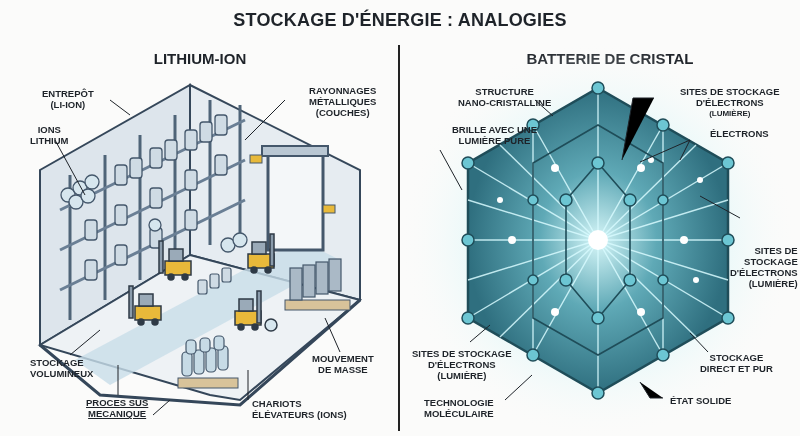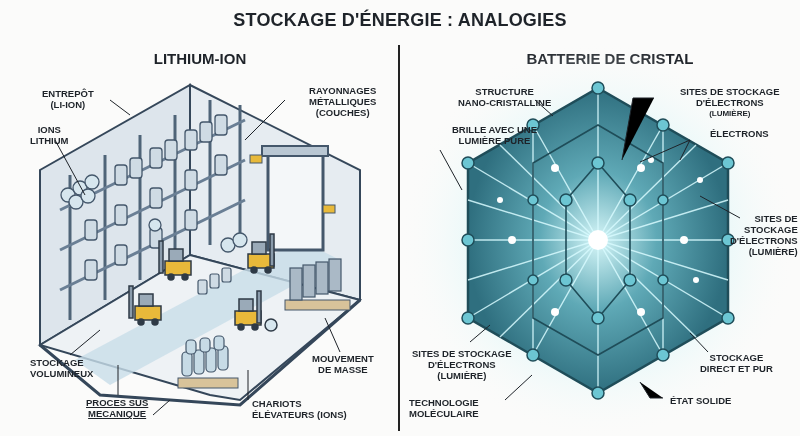--- a/index.html
+++ b/index.html
@@ -2,21 +2,21 @@
 <html><head>
 <meta charset="utf-8">
 <style>
   html,body{margin:0;padding:0;}
   body{width:800px;height:436px;background:#fbfbfa;position:relative;overflow:hidden;font-family:"Liberation Sans","DejaVu Sans",sans-serif;color:#1e2329;}
   .title{position:absolute;left:0;top:10px;width:800px;text-align:center;font-size:18px;font-weight:700;letter-spacing:0.2px;}
   .sub{position:absolute;top:50px;font-size:15px;font-weight:700;text-align:center;}
   .divider{position:absolute;left:398px;top:45px;width:2px;height:386px;background:#222;}
   .lbl{position:absolute;font-size:9.5px;font-weight:700;line-height:11px;text-transform:uppercase;color:#1e2329;white-space:nowrap;}
   .lbl.c{text-align:center;}
-  .lbl.r{text-align:right;}
+  .lbl.r{text-align:right;margin-top:32px;}
   .lbl .small{font-size:8px;}
   svg{position:absolute;left:0;top:0;}
 </style>
 </head>
 <body>
 
 <div class="title">STOCKAGE D'ÉNERGIE : ANALOGIES</div>
 <div class="sub" style="left:100px;width:200px;">LITHIUM-ION</div>
 <div class="sub" style="left:480px;width:260px;">BATTERIE DE CRISTAL</div>
 <div class="divider"></div>
@@ -285,21 +285,21 @@
   <div>SITES DE</div>
   <div>STOCKAGE</div>
   <div>D'ÉLECTRONS</div>
   <div>(LUMIÈRE)</div>
 </div>
 <div class="lbl c" style="left:412px;top:348px;">
   <div>SITES DE STOCKAGE</div>
   <div>D'ÉLECTRONS</div>
   <div>(LUMIÈRE)</div>
 </div>
-<div class="lbl c" style="left:409px;top:397px;">
+<div class="lbl c" style="left:424px;top:397px;">
   <div>TECHNOLOGIE</div>
   <div>MOLÉCULAIRE</div>
 </div>
 <div class="lbl c" style="left:700px;top:352px;">
   <div>STOCKAGE</div>
   <div>DIRECT ET PUR</div>
 </div>
 <div class="lbl" style="left:670px;top:395px;">
   <div>ÉTAT SOLIDE</div>
 </div>

